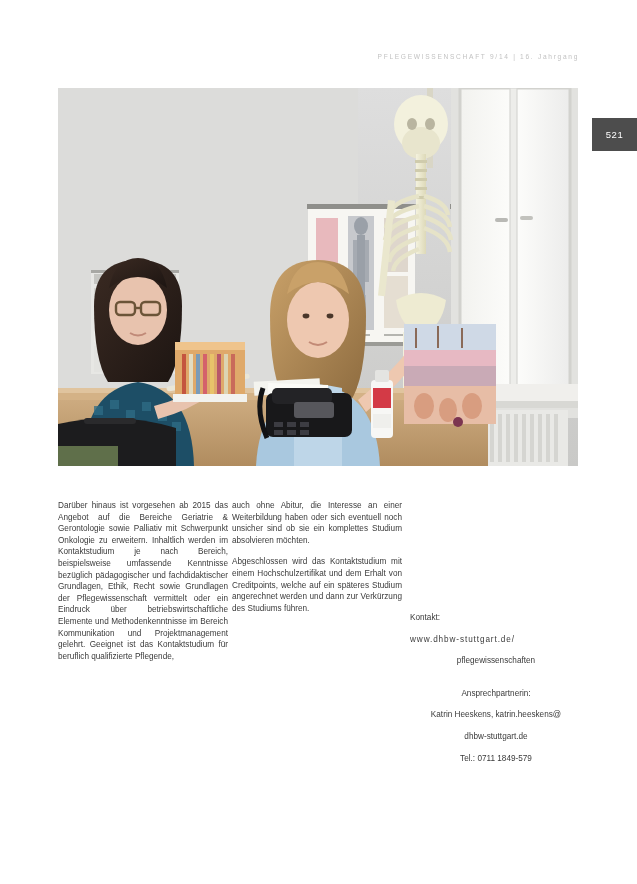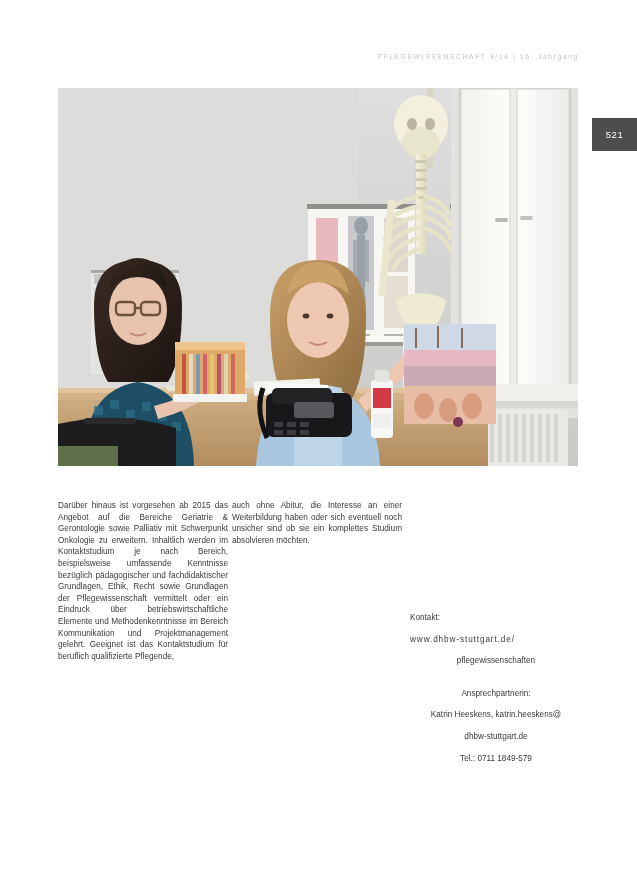--- a/index.html
+++ b/index.html
@@ -375,20 +375,21 @@
     <rect x="0" y="358" width="60" height="20" fill="#5f6f4a"></rect>
   </svg>
 </div>
 
 <div class="col col-left">
   <p>Darüber hinaus ist vorgesehen ab 2015 das Angebot auf die Bereiche Geriatrie &amp; Gerontologie sowie Palliativ mit Schwerpunkt Onkologie zu erweitern. Inhaltlich werden im Kontaktstudium je nach Bereich, beispielsweise umfassende Kenntnisse bezüglich pädagogischer und fachdidaktischer Grundlagen, Ethik, Recht sowie Grundlagen der Pflegewissenschaft vermittelt oder ein Eindruck über betriebswirtschaftliche Elemente und Methodenkenntnisse im Bereich Kommunikation und Projektmanagement gelehrt. Geeignet ist das Kontaktstudium für beruflich qualifizierte Pflegende,</p>
 </div>
 
 <div class="col col-mid">
   <p>auch ohne Abitur, die Interesse an einer Weiterbildung haben oder sich eventuell noch unsicher sind ob sie ein komplettes Studium absolvieren möchten.</p>
+  <p>Abgeschlossen wird das Kontaktstudium mit einem Hochschulzertifikat und dem Erhalt von Creditpoints, welche auf ein späteres Studium angerechnet werden und dann zur Verkürzung des Studiums führen.</p>
 </div>
 
 <div class="col col-right">
   <p class="kontakt-label">Kontakt:</p>
   <p class="url-line">www.dhbw-stuttgart.de/</p>
   <p class="tight">pflegewissenschaften</p>
   <div class="gap"></div>
   <p class="tight">Ansprechpartnerin:</p>
   <p class="tight">Katrin Heeskens, katrin.heeskens@</p>
   <p class="tight">dhbw-stuttgart.de</p>

